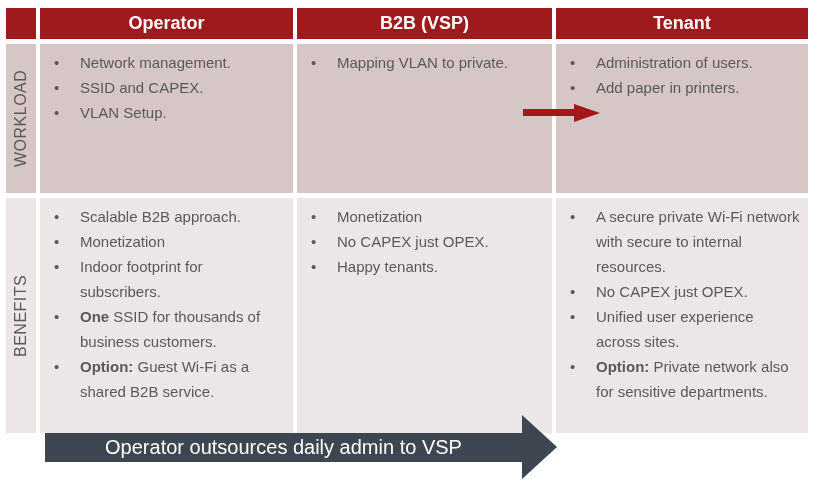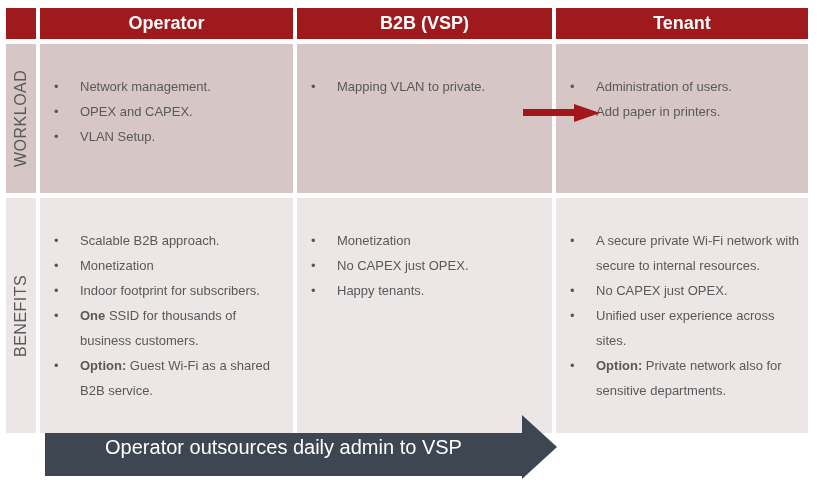--- a/index.html
+++ b/index.html
@@ -57,23 +57,22 @@
   }
   .rowlabel.workload, .cell.workload { background: var(--workload-bg); }
   .rowlabel.benefits, .cell.benefits { background: var(--benefits-bg); }
   .cell {
     padding: 6px 8px 0 0;
     overflow: hidden;
   }
   ul.bullets {
     list-style: none;
     color: var(--text-gray);
-    font-size: 13px;
+    font-size: 15px;
     line-height: 25px;
-    margin-top: 24px;
   }
   ul.bullets li {
     position: relative;
     padding-left: 40px;
   }
   ul.bullets li::before {
     content: "\2022";
     position: absolute;
     left: 14px;
     top: 0;
@@ -99,21 +98,21 @@
     border-bottom: 9px solid transparent;
     border-left: 26px solid var(--red-arrow);
   }
 
   
   .bottom-arrow-body {
     position: absolute;
     left: 45px;
     top: 433px;
     width: 477px;
-    height: 43px;
+    height: 29px;
     background: var(--dark-arrow);
     color: #ffffff;
     font-size: 20px;
     line-height: 29px;
     text-align: center;
   }
   .bottom-arrow-head {
     position: absolute;
     left: 522px;
     top: 415px;
@@ -133,21 +132,21 @@
 
     <div class="corner"></div>
     <div class="hdr">Operator</div>
     <div class="hdr">B2B (VSP)</div>
     <div class="hdr">Tenant</div>
 
     <div class="rowlabel workload">WORKLOAD</div>
     <div class="cell workload">
         <ul class="bullets">
           <li>Network management.</li>
-          <li>OPEX and CAPEX.</li>
+          <li>SSID and CAPEX.</li>
           <li>VLAN Setup.</li>
         </ul>
       </div>
     <div class="cell workload">
         <ul class="bullets">
           <li>Mapping VLAN to private.</li>
         </ul>
       </div>
     <div class="cell workload">
         <ul class="bullets">

